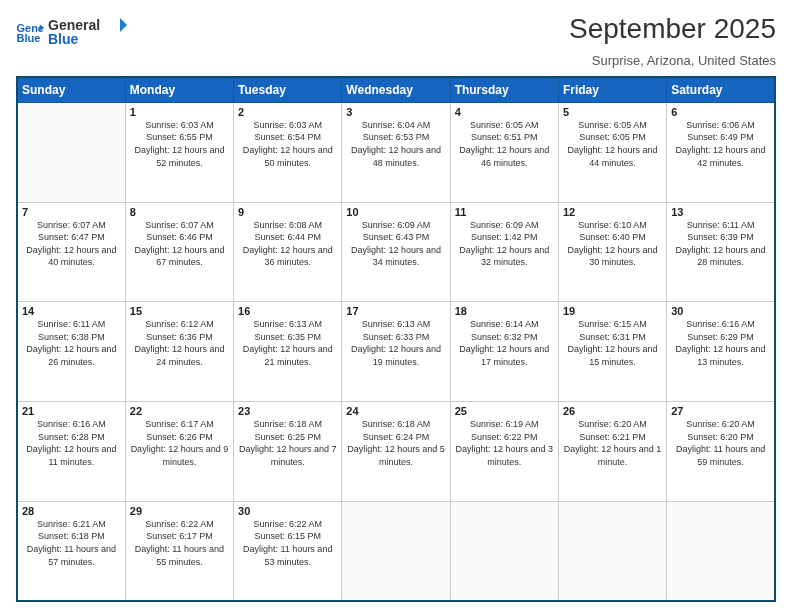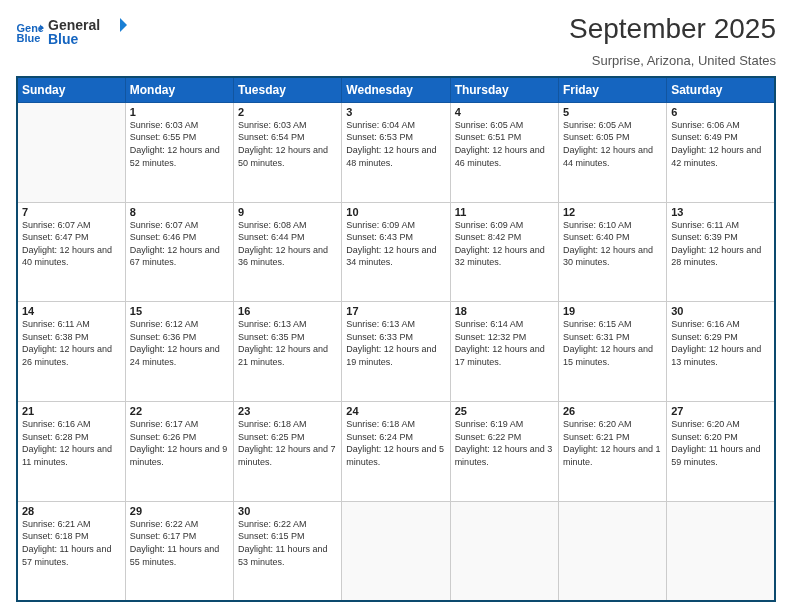--- a/index.html
+++ b/index.html
@@ -77,20 +77,21 @@
       font-size: 11px;
       font-weight: bold;
       color: #222;
       display: block;
       margin-bottom: 1px;
     }
     .day-info {
       font-size: 9px;
       color: #333;
       line-height: 1.4;
+      text-align: center;
     }
     .empty-cell {
       background: #f9f9f9;
     }
   </style>
 </head>
 <body>
 
 <div class="page">
   <div class="header">
@@ -208,21 +209,21 @@
         <div class="day-info">
           <span>Sunrise: 6:09 AM</span><br>
           <span>Sunset: 6:43 PM</span><br>
           <span>Daylight: 12 hours and 34 minutes.</span>
         </div>
       </td>
           <td>
         <span class="day-num">11</span>
         <div class="day-info">
           <span>Sunrise: 6:09 AM</span><br>
-          <span>Sunset: 8:42 PM</span><br>
+          <span>Sunset: 1:42 PM</span><br>
           <span>Daylight: 12 hours and 32 minutes.</span>
         </div>
       </td>
           <td>
         <span class="day-num">12</span>
         <div class="day-info">
           <span>Sunrise: 6:10 AM</span><br>
           <span>Sunset: 6:40 PM</span><br>
           <span>Daylight: 12 hours and 30 minutes.</span>
         </div>
@@ -266,21 +267,21 @@
         <div class="day-info">
           <span>Sunrise: 6:13 AM</span><br>
           <span>Sunset: 6:33 PM</span><br>
           <span>Daylight: 12 hours and 19 minutes.</span>
         </div>
       </td>
           <td>
         <span class="day-num">18</span>
         <div class="day-info">
           <span>Sunrise: 6:14 AM</span><br>
-          <span>Sunset: 12:32 PM</span><br>
+          <span>Sunset: 6:32 PM</span><br>
           <span>Daylight: 12 hours and 17 minutes.</span>
         </div>
       </td>
           <td>
         <span class="day-num">19</span>
         <div class="day-info">
           <span>Sunrise: 6:15 AM</span><br>
           <span>Sunset: 6:31 PM</span><br>
           <span>Daylight: 12 hours and 15 minutes.</span>
         </div>

